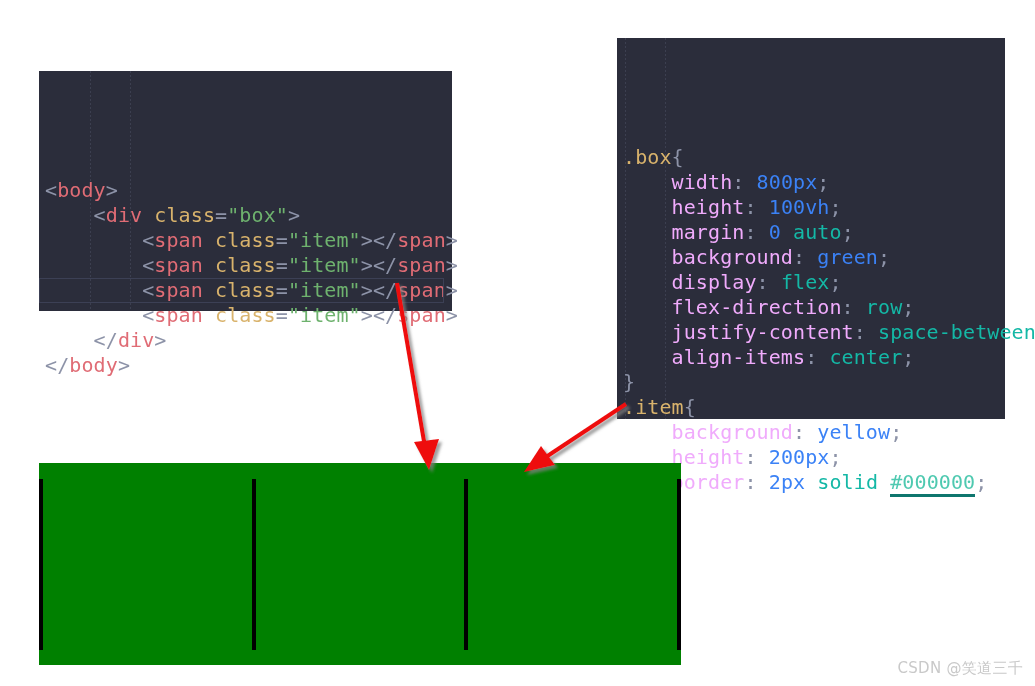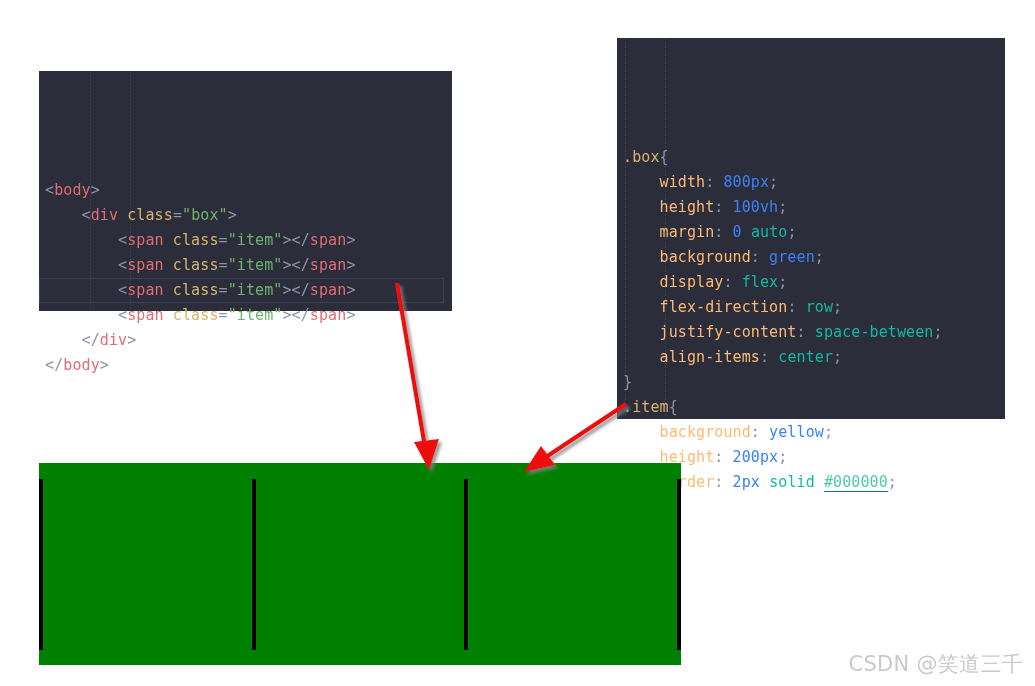--- a/index.html
+++ b/index.html
@@ -14,21 +14,21 @@
     position: relative;
     overflow: hidden;
   }
 
   
   .code-panel {
     position: absolute;
     background: #2b2d3b;
     box-sizing: border-box;
     padding: 7px 8px 7px 0;
-    font-size: 15px;
+    font-size: 20px;
     line-height: 25px;
     white-space: pre;
     letter-spacing: 0.1px;
   }
   .code-line {
     position: relative;
     padding-left: 6px;
     height: 25px;
   }
   .code-line.active {
@@ -67,24 +67,24 @@
   }
   #css-panel .guide-1 { left: 8px; }
   #css-panel .guide-2 { left: 48px; }
 
   
   .t-punct   { color: #8d93a8; }   
   .t-tag     { color: #e06c75; }   
   .t-attr    { color: #d9b36c; }   
   .t-string  { color: #6eb26e; }   
   .t-sel     { color: #d9b36c; }   
-  .t-prop    { color: #fdba74; }   
+  .t-prop    { color: #f0abfc; }   
   .t-val     { color: #3b82f6; }   
   .t-valplain{ color: #14b8a6; }   
-  .t-hex     { color: #4ec9b0; border-bottom: 1px solid #0f766e; }
+  .t-hex     { color: #4ec9b0; border-bottom: 3px solid #0f766e; }
 
   
   #demo-box {
     position: absolute;
     left: 39px;
     top: 463px;
     width: 642px;
     height: 202px;
     background: #008000;
     display: flex;
@@ -109,21 +109,21 @@
     width: 1035px; height: 686px;
     pointer-events: none;
   }
 
   
   #watermark {
     position: absolute;
     right: 12px;
     bottom: 8px;
     color: #c9c9c9;
-    font-size: 21px;
+    font-size: 15px;
     font-family: "DejaVu Sans", "Liberation Sans", sans-serif;
     letter-spacing: .3px;
     white-space: nowrap;
   }
 </style>
 </head>
 <body>
 
 <div class="code-panel" id="html-panel">
   <span class="guide guide-1"></span>

